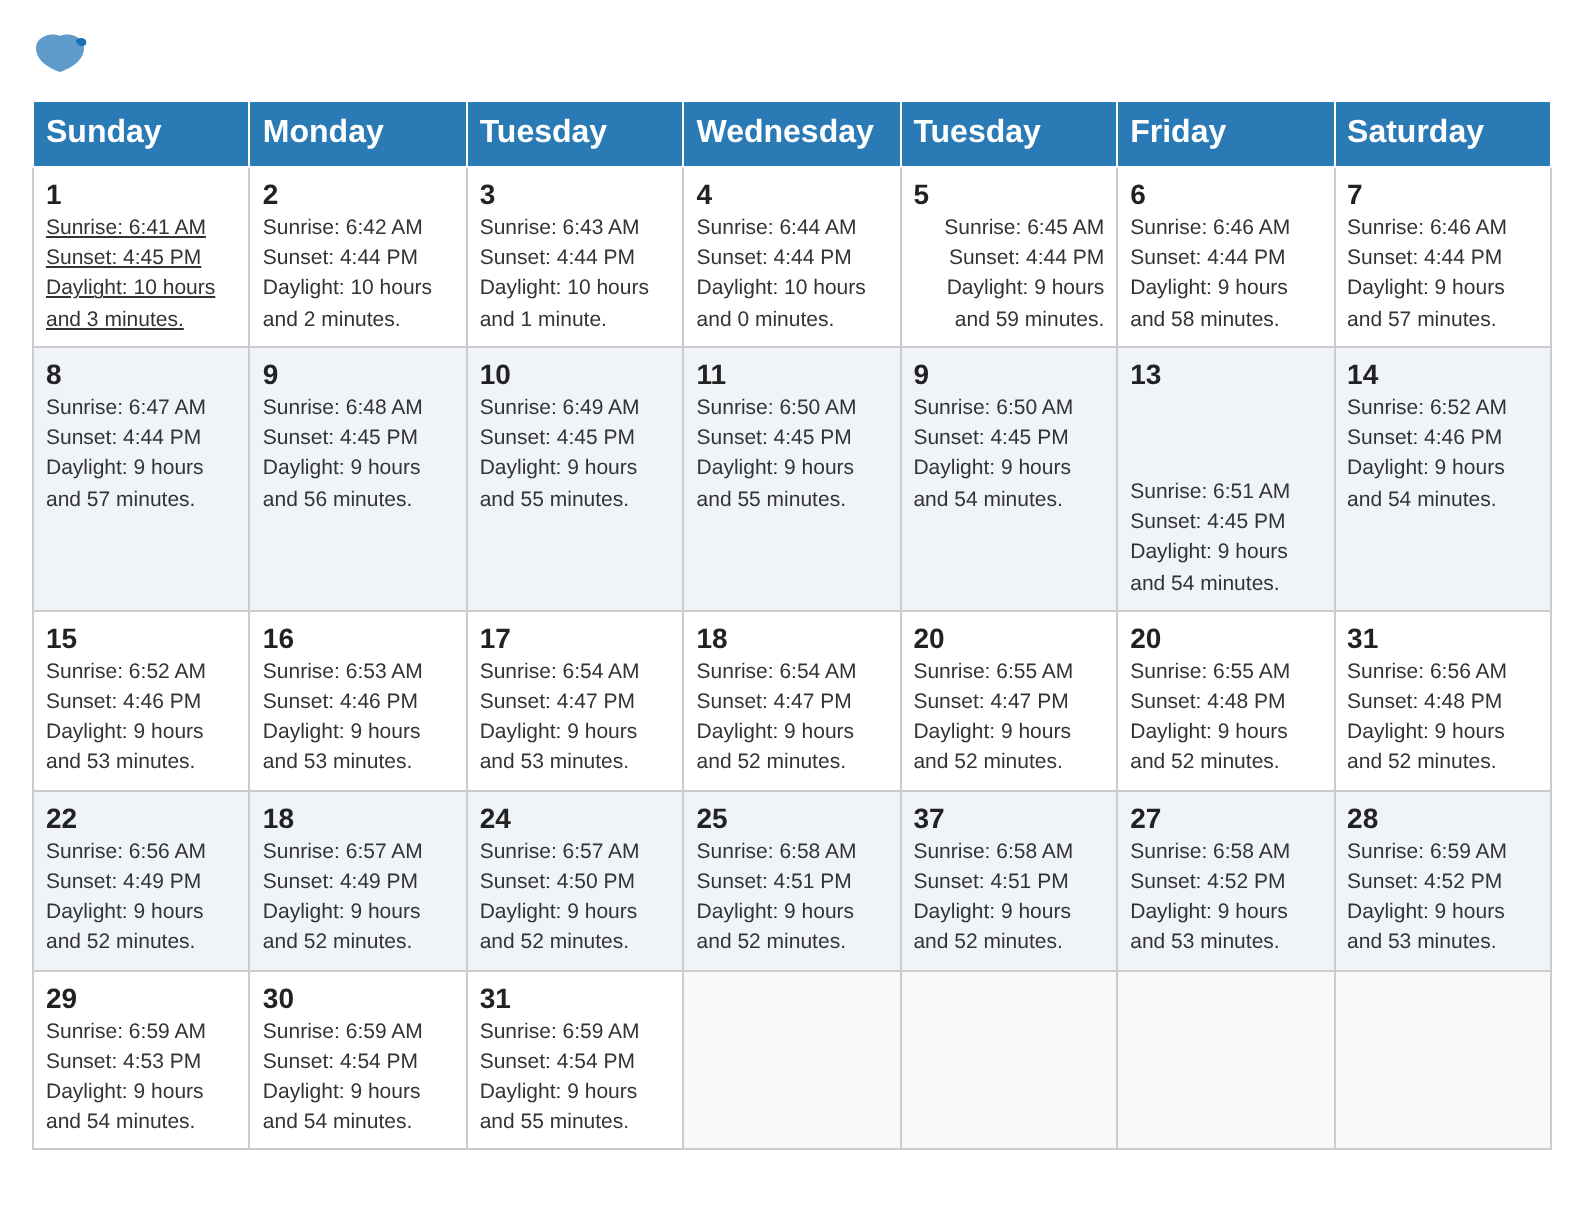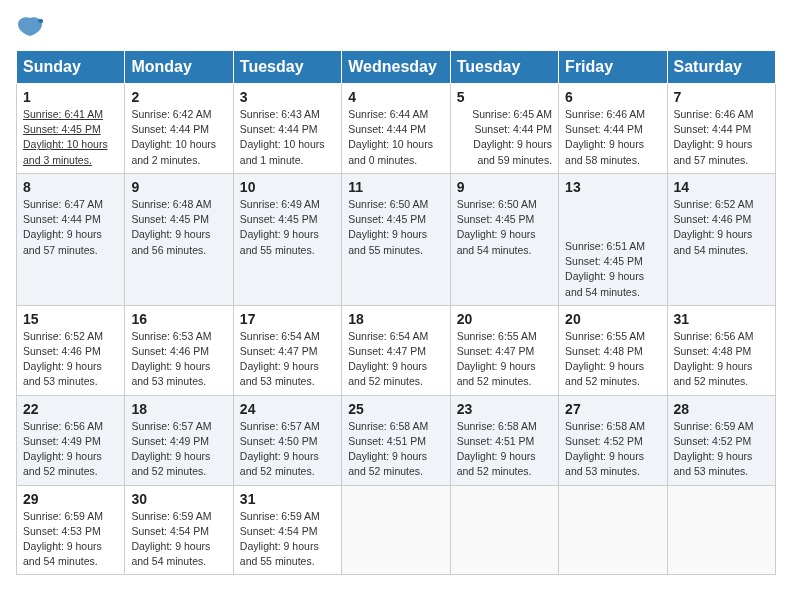--- a/index.html
+++ b/index.html
@@ -287,21 +287,21 @@
 and 52 minutes.</div>
         </td>
         <td>
           <span class="day-number">25</span>
           <div class="day-info" style="white-space: pre-line;">Sunrise: 6:58 AM
 Sunset: 4:51 PM
 Daylight: 9 hours
 and 52 minutes.</div>
         </td>
         <td>
-          <span class="day-number">23</span>
+          <span class="day-number">37</span>
           <div class="day-info" style="white-space: pre-line;">Sunrise: 6:58 AM
 Sunset: 4:51 PM
 Daylight: 9 hours
 and 52 minutes.</div>
         </td>
         <td>
           <span class="day-number">27</span>
           <div class="day-info" style="white-space: pre-line;">Sunrise: 6:58 AM
 Sunset: 4:52 PM
 Daylight: 9 hours

